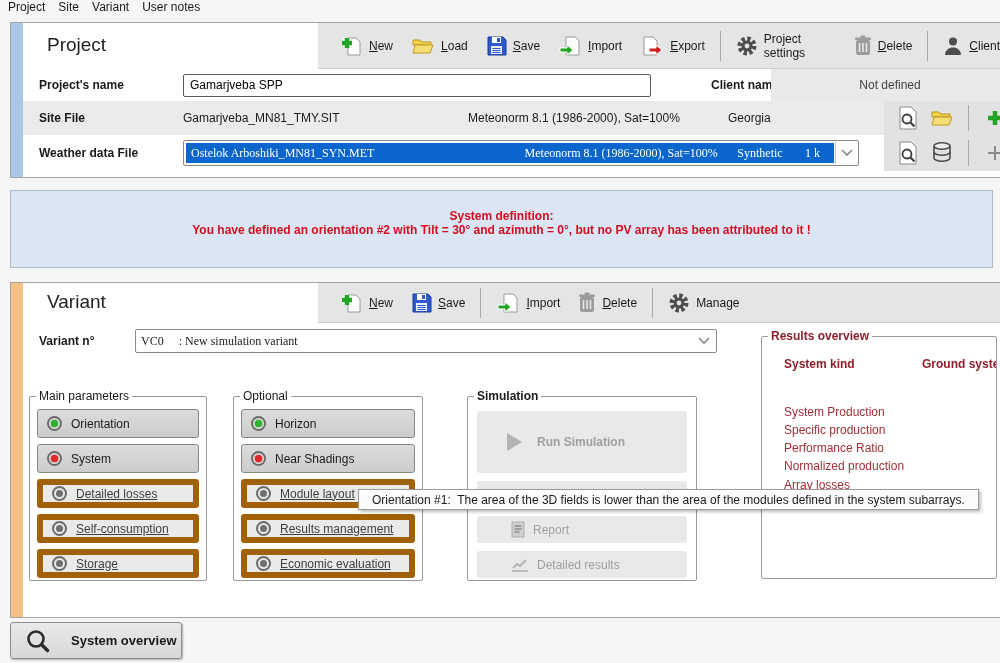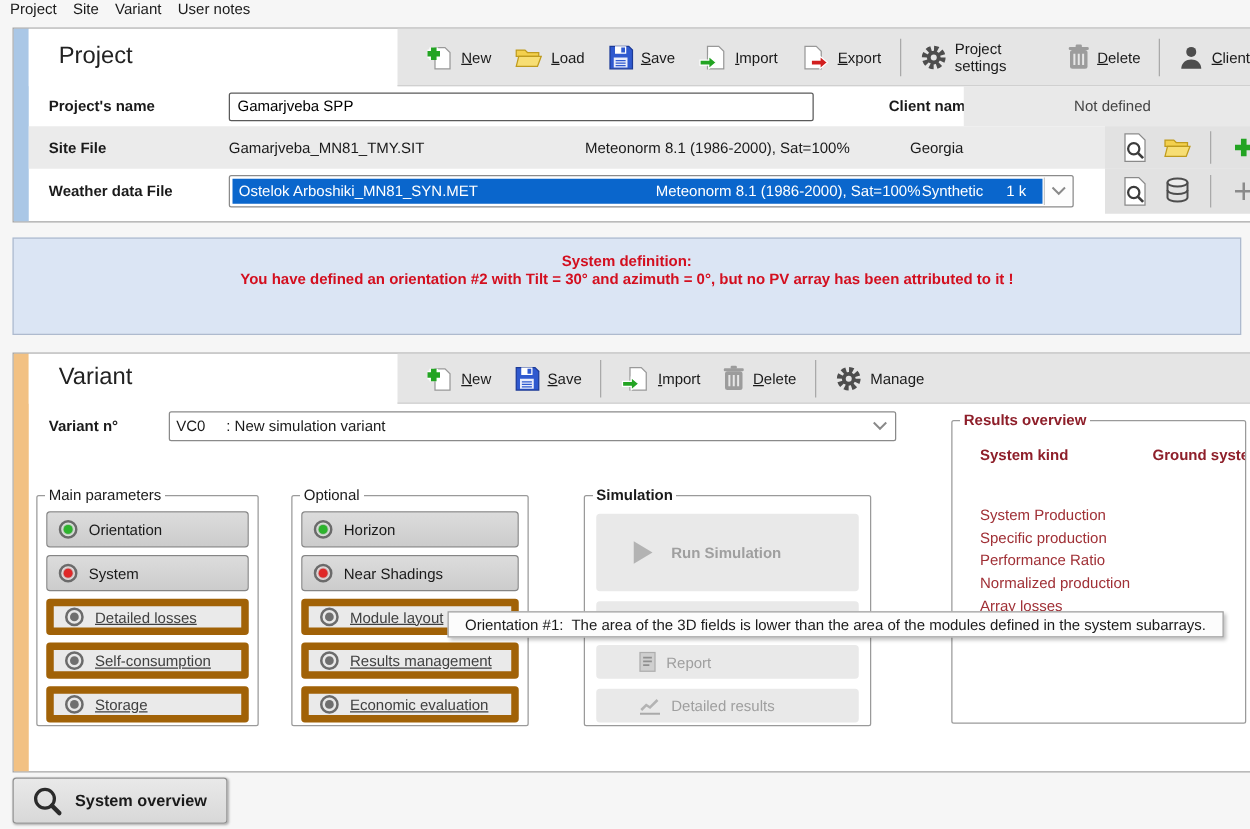--- a/index.html
+++ b/index.html
@@ -28,37 +28,37 @@
   
   .prow { position:absolute; left:12px; right:0; display:flex; align-items:center; font-size:12px; }
   .rlabel { font-weight:bold; padding-left:16px; width:160px; }
   .rowgray { background:#ebebeb; }
   .nameinput { width:468px; height:23px; border:1px solid #5a5a5a; border-radius:2px;
     font-size:12px; padding:0 6px; font-family:"Liberation Sans",sans-serif; background:#fff; }
   .clientzone { position:absolute; left:748px; top:0; bottom:0; right:0; background:#e9e9e9;
     display:flex; align-items:center; justify-content:center; color:#444; }
 
   .wselect { position:relative; width:676px; height:26px; border:1px solid #8a8a8a; background:#fff;
-    border-radius:2px; display:flex; align-items:center; cursor:pointer; }
+    border-radius:2px; display:flex; align-items:center; cursor:pointer;font-family:Liberation Serif, serif; }
   .wsel-in { position:absolute; left:2px; top:2px; bottom:2px; right:24px; background:#0a66cc;
     color:#fff; display:flex; align-items:center; font-size:12px; overflow:hidden; white-space:nowrap; }
   .wsel-in .f1 { padding-left:5px; width:350px; }
   .wsel-in .f2 { width:220px; }
   .wsel-in .f3 { width:70px; }
   .wsel-in .f4 { width:30px; }
   .warrow { position:absolute; right:1px; top:1px; bottom:1px; width:22px; background:#fdfdfd;
     border-left:1px solid #c9c9c9; display:flex; align-items:center; justify-content:center; }
 
   .iconzone { position:absolute; right:0; top:0; bottom:0; width:125px; background:#e2e2e2;
     display:flex; align-items:center; gap:6px; padding-left:10px; }
   .ibtn { width:30px; height:26px; display:flex; align-items:center; justify-content:center; cursor:pointer; }
 
   
   .warnbox { position:absolute; left:10px; top:190px; width:983px; height:78px;
-    background:#dbe5f4; border:1px solid #aebace; text-align:center; padding-top:11px; }
+    background:#dbe5f4; border:1px solid #aebace; text-align:center; padding-top:18px; }
   .warnbox .wt { color:#d30f1f; font-weight:bold; font-size:12px; }
 
   
   fieldset { position:absolute; border:1px solid #9a9a9a; border-radius:2px; background:transparent; }
   legend { font-size:12px; margin-left:6px; padding:0 3px; }
   legend.bold { font-weight:bold; }
   legend.red { font-weight:bold; color:#8e1f2a; }
 
   .pbtn { display:flex; align-items:center; gap:9px; height:29px; margin:6px 7px; padding-left:9px;
     border-radius:3px; font-size:12px; }
@@ -81,21 +81,21 @@
   .res-item { color:#a03036; font-size:12px; position:absolute; white-space:nowrap; }
 
   
   .tooltip { position:absolute; left:358px; top:489px; height:21px; background:#fcfcfc;
     border:1px solid #9c9c9c; box-shadow:2px 2px 3px rgba(0,0,0,.25); font-size:12px;
     display:flex; align-items:center; padding:0 13px; white-space:pre; z-index:60; }
 
   
   .sysbtn { position:absolute; left:10px; top:622px; width:172px; height:37px;
     background:linear-gradient(#e9e9e9,#d8d8d8); border:1px solid #8d8d8d; border-radius:3px;
-    box-shadow:1px 1px 2px rgba(0,0,0,.3); display:flex; align-items:center; gap:9px;
+    box-shadow:1px 1px 2px rgba(0,0,0,.3); display:flex; align-items:center; gap:20px;
     padding-left:14px; font-size:13px; font-weight:bold; cursor:pointer; }
 
   .pre { white-space:pre; }
   svg { display:block; }
 </style>
 </head>
 <body>
 
 <div class="menubar">
   <span>Project</span>

